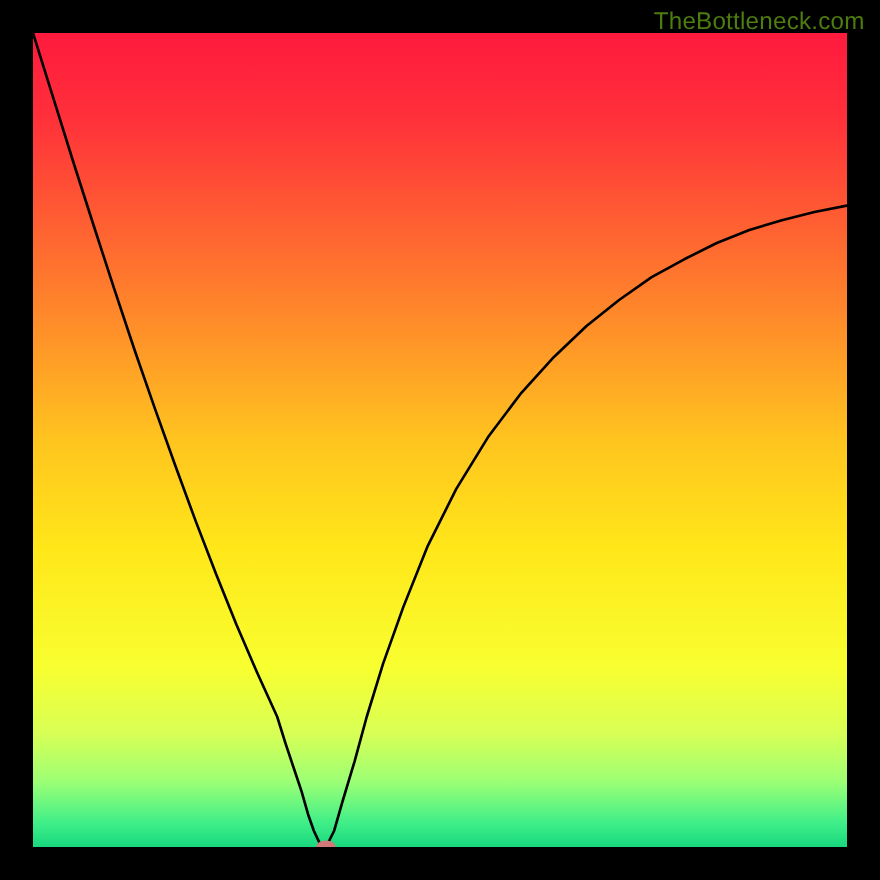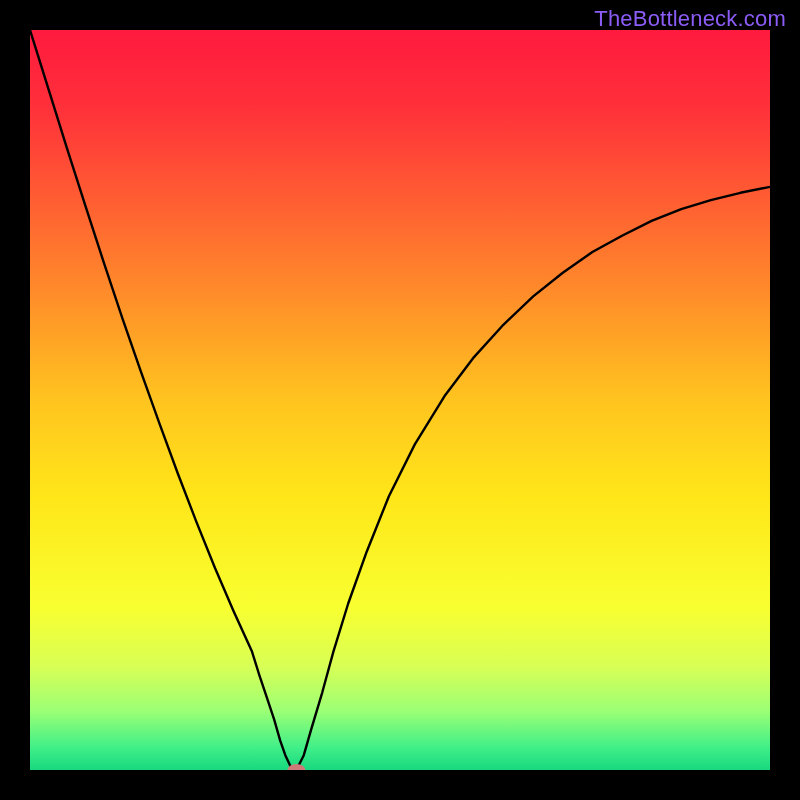--- a/index.html
+++ b/index.html
@@ -21,21 +21,21 @@
     position: absolute;
     left: 30px;
     top: 30px;
     width: 740px;
     height: 740px;
   }
   .watermark {
     position: absolute;
     top: 6px;
     right: 14px;
-    color: #8b5cf6;
+    color: #4d7c0f;
     font-size: 22px;
     font-weight: 500;
     letter-spacing: 0.2px;
     user-select: none;
   }
   svg { display: block; }
 </style>
 </head>
 <body>
 

